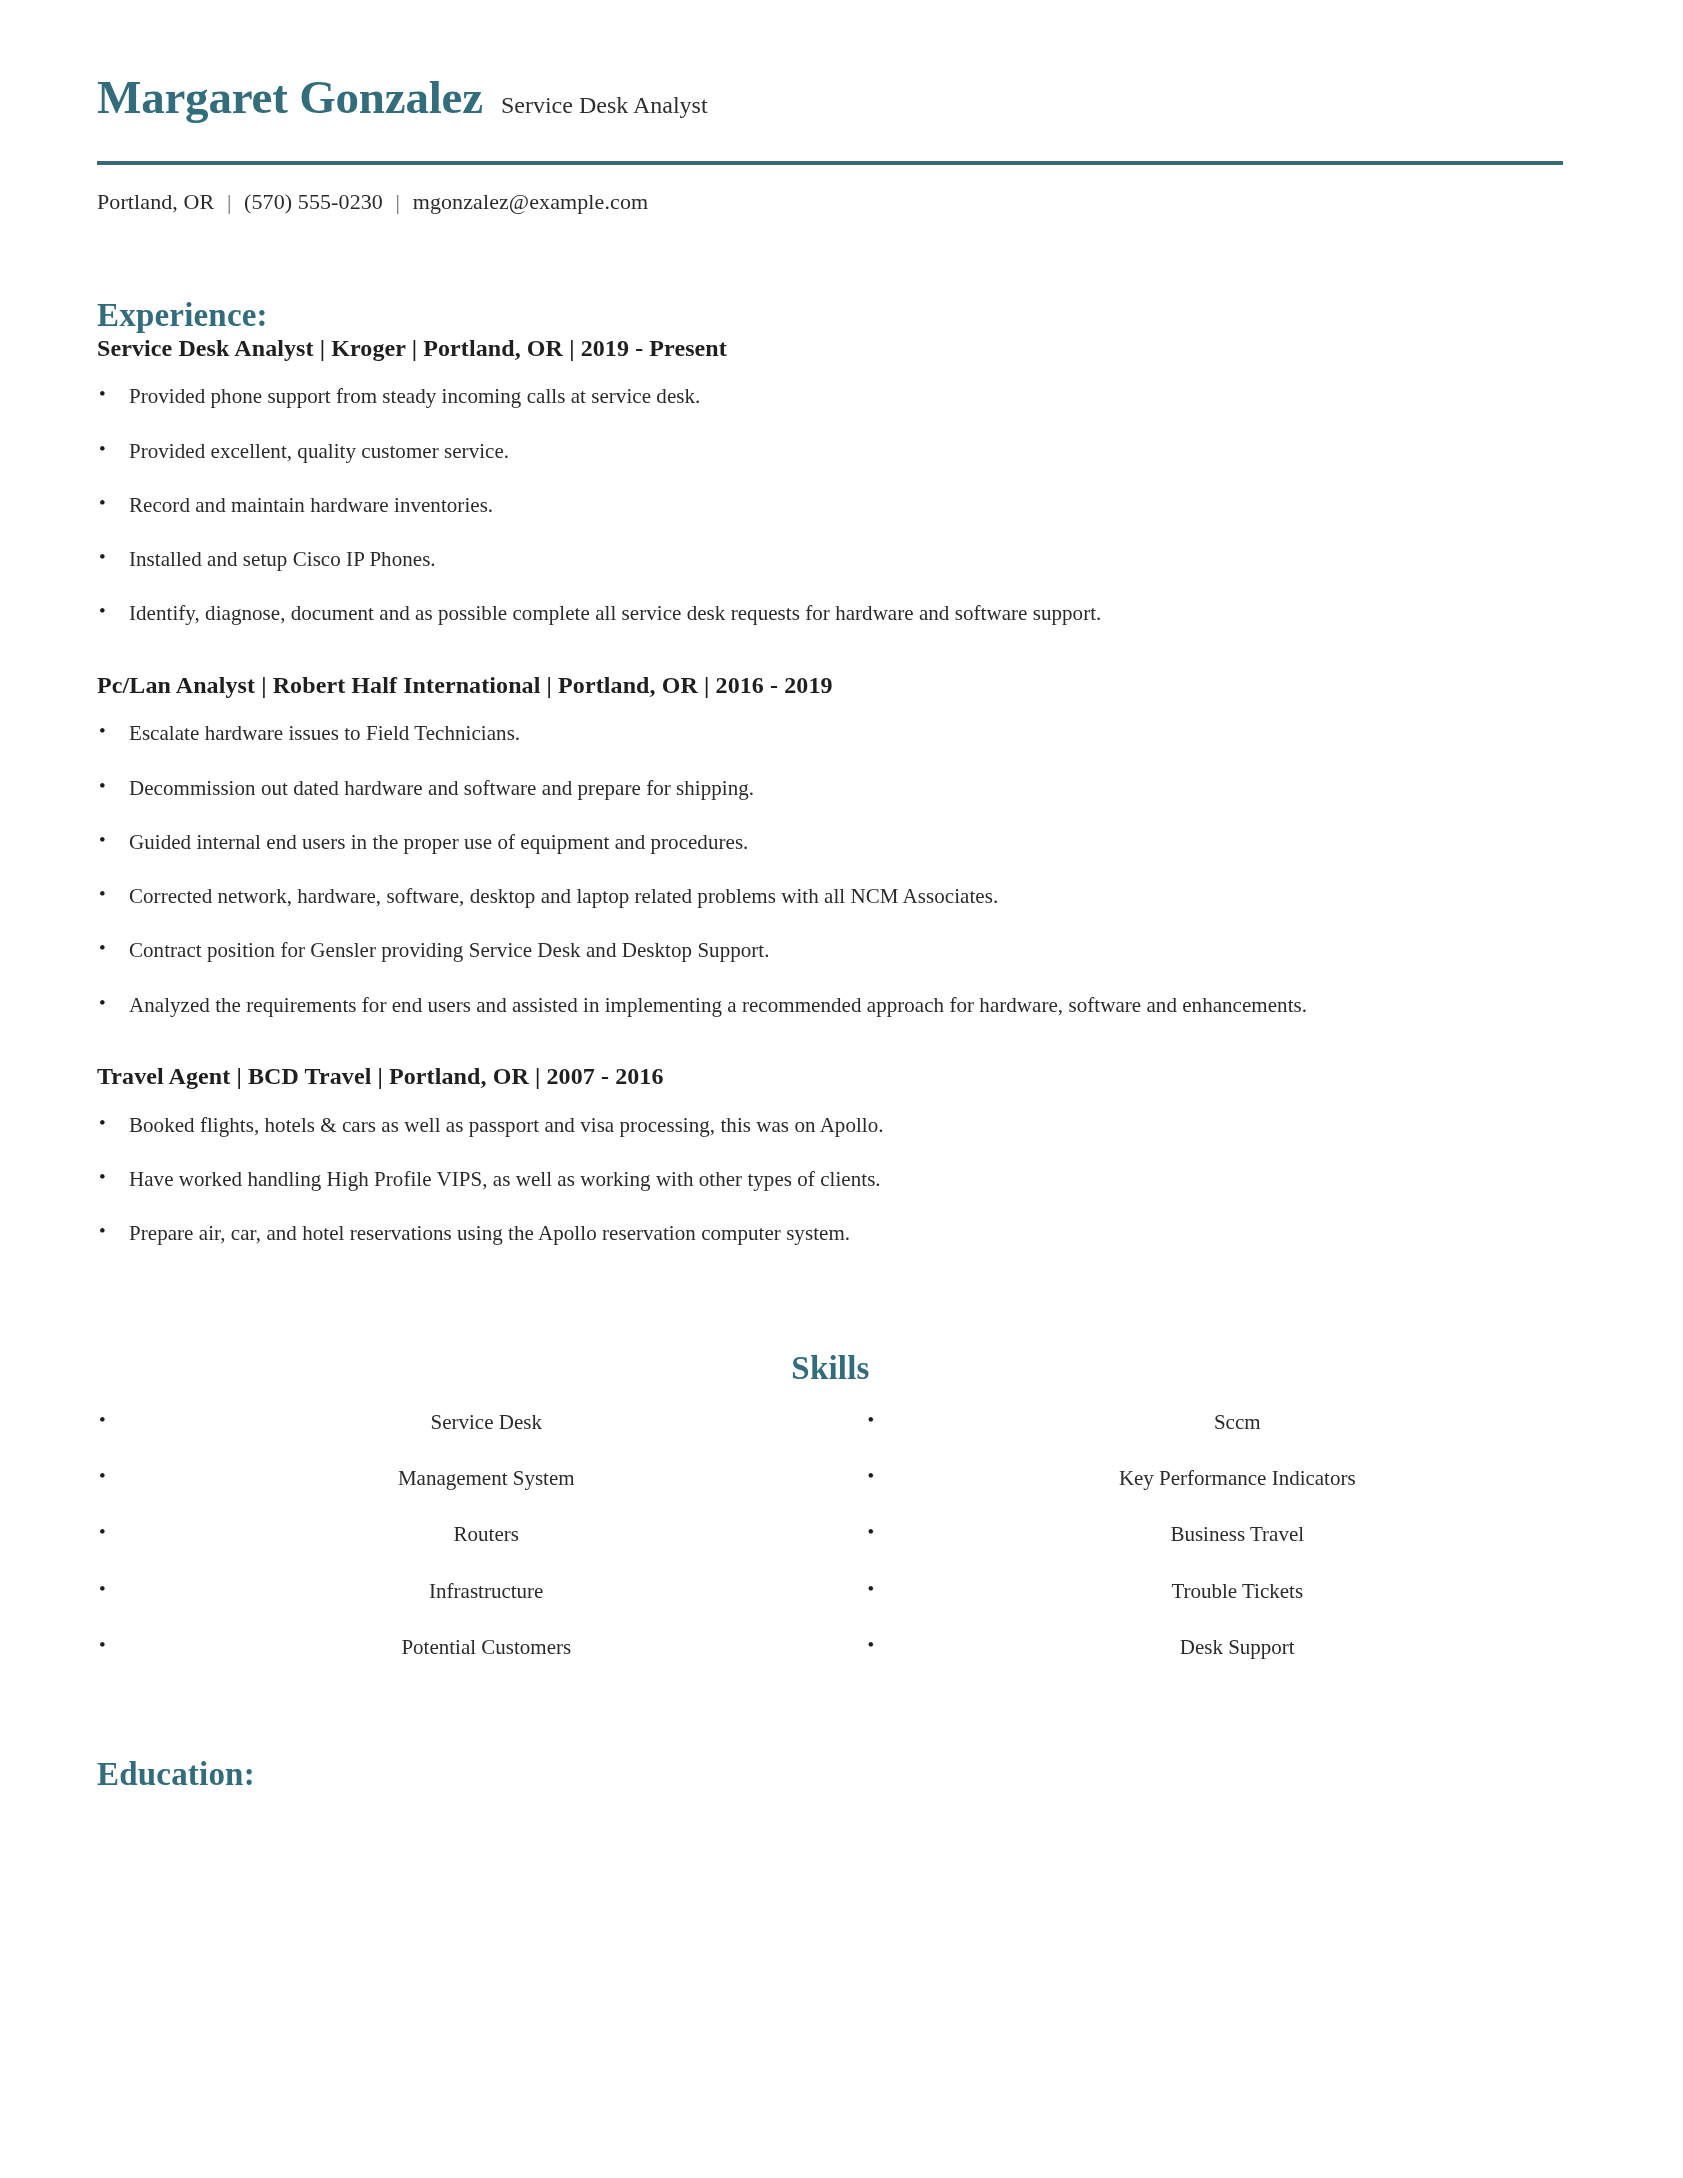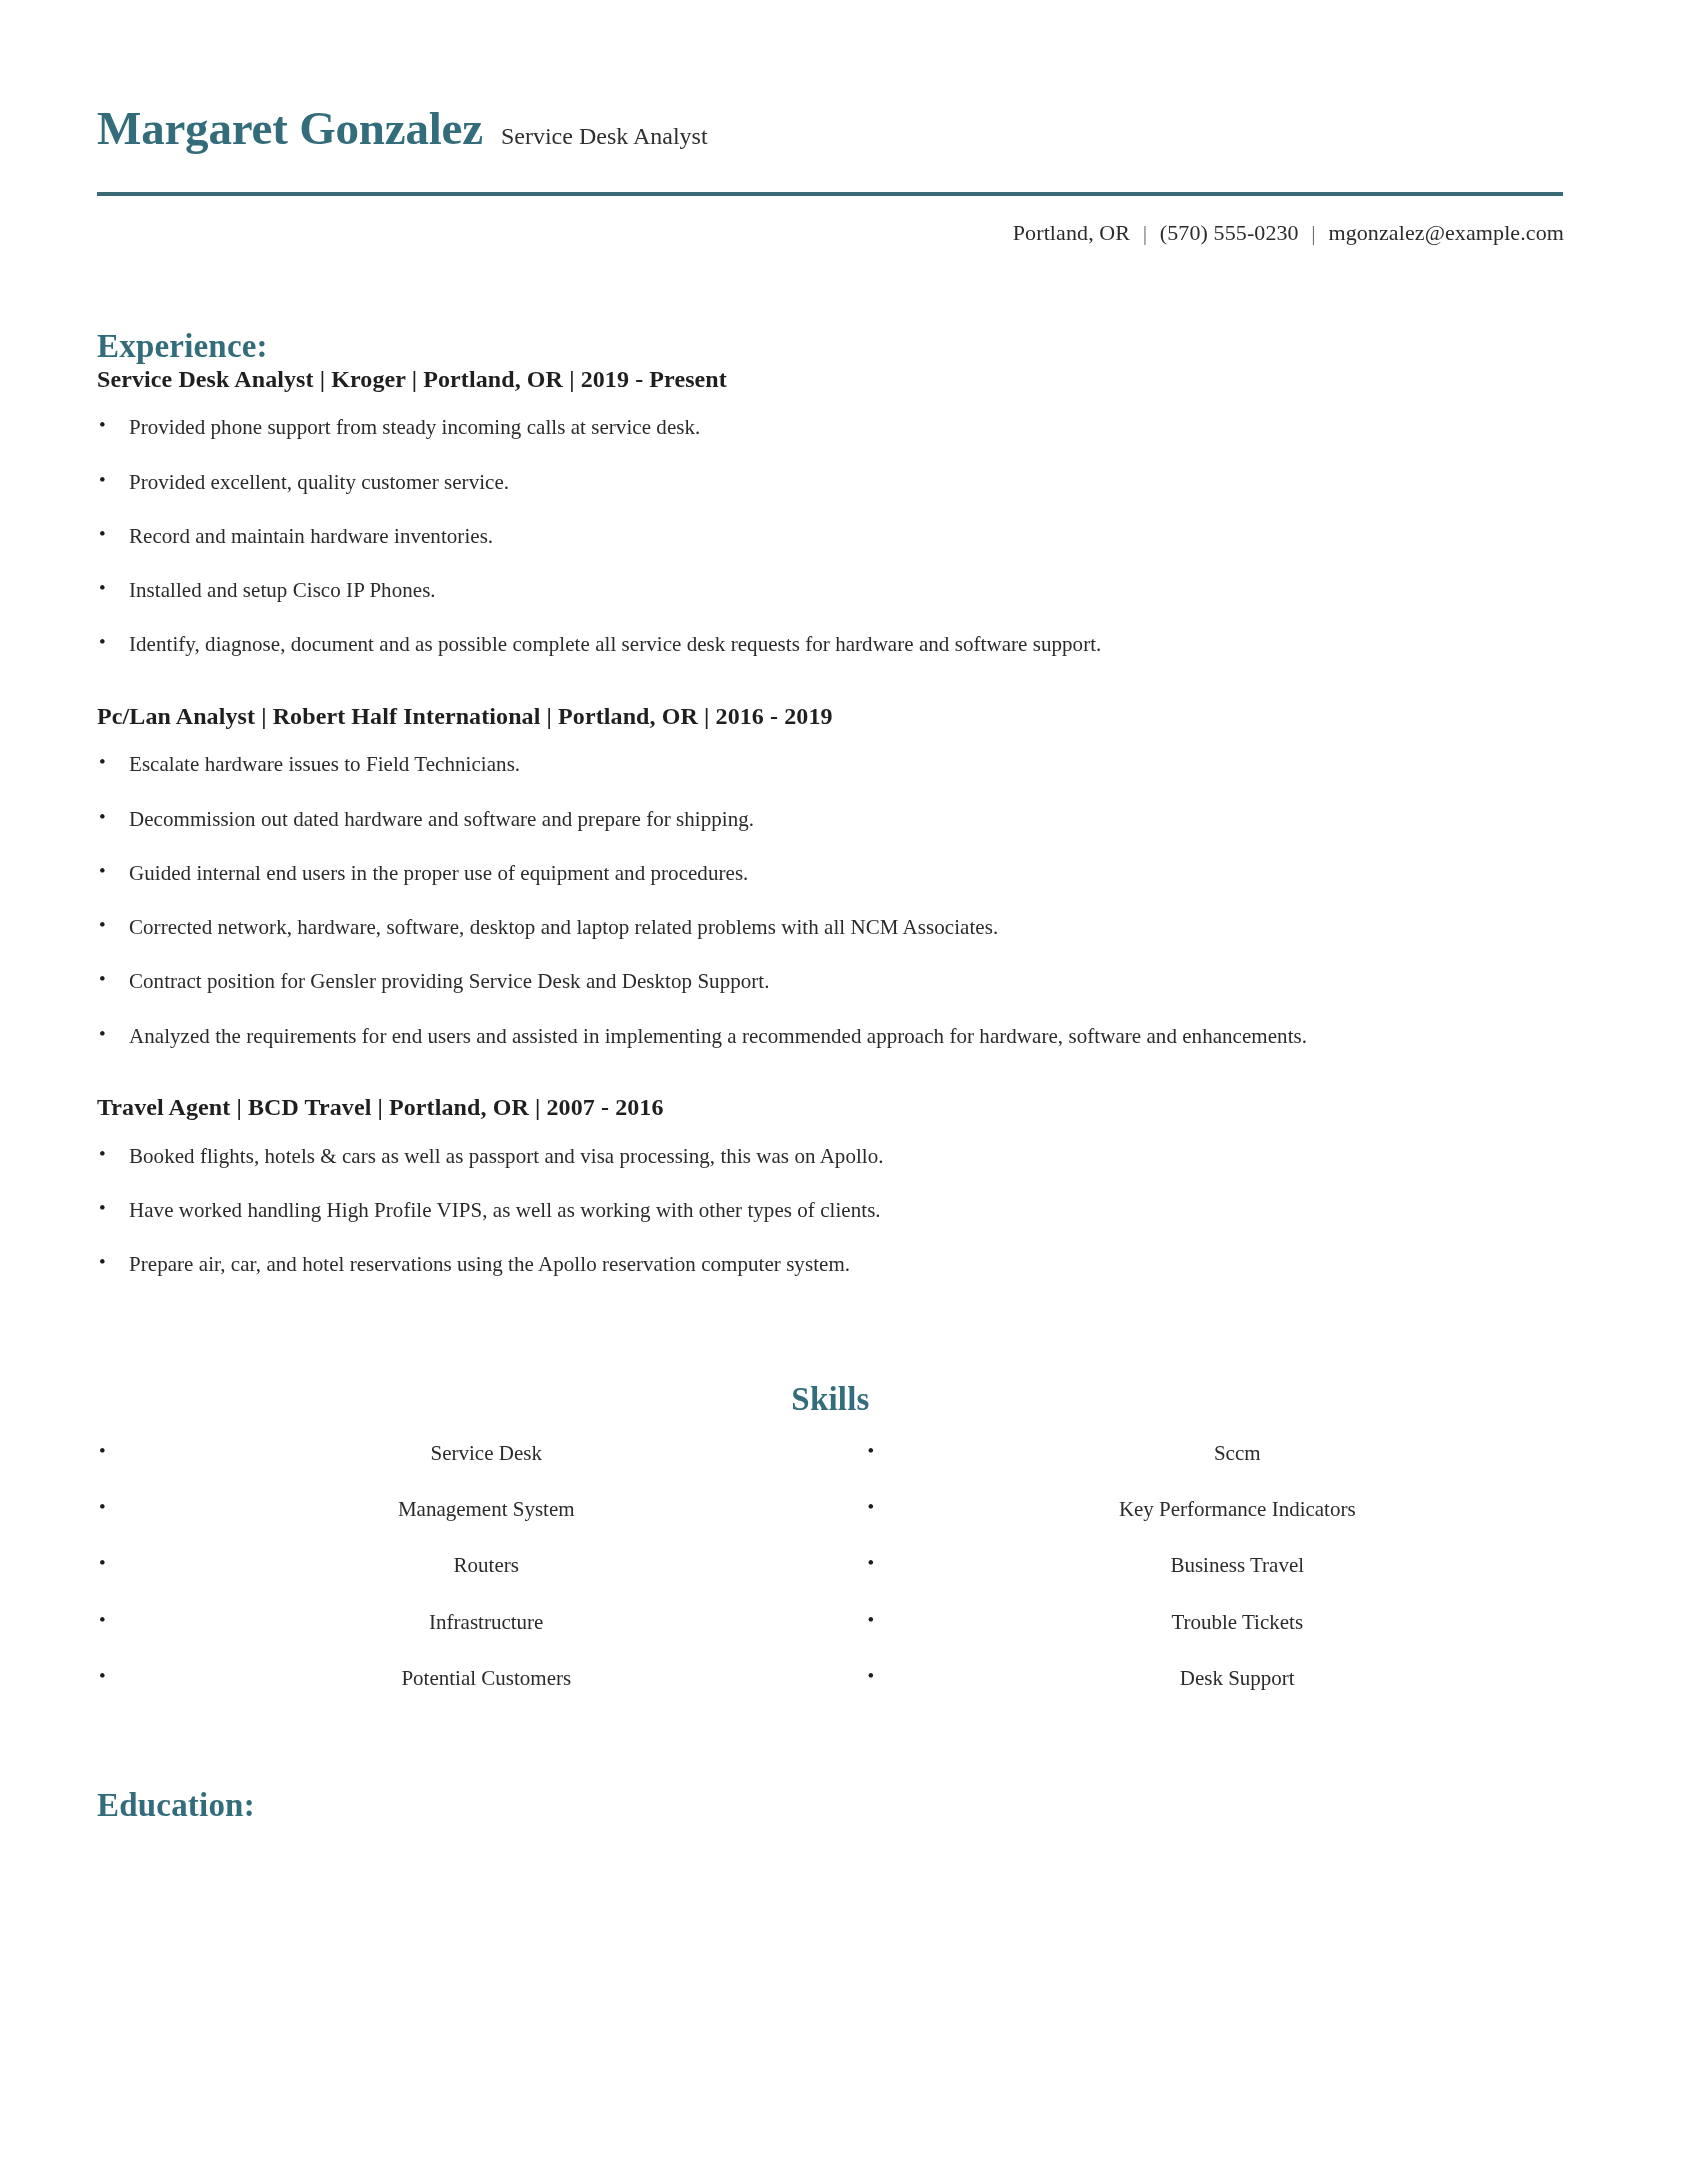--- a/index.html
+++ b/index.html
@@ -28,21 +28,21 @@
 
   .content {
     position: absolute;
     left: 97px;
     top: 0;
     width: 1467px;
   }
 
   
   .header {
-    padding-top: 104px;
+    padding-top: 73px;
     display: flex;
     align-items: baseline;
     flex-wrap: nowrap;
   }
   .name {
     font-size: 47px;
     font-weight: bold;
     color: #336d7b;
     letter-spacing: -0.2px;
     line-height: 1.05;
@@ -63,21 +63,20 @@
     height: 4px;
     background: #3a6a74;
   }
 
   .contact {
     margin-top: 24px;
     font-size: 22px;
     color: #2b2b2b;
     letter-spacing: 0.1px;
     white-space: nowrap;
-    text-align: right;
   }
   .contact .sep {
     color: #6f6f6f;
     padding: 0 7px;
   }
 
   
   .section {
     margin-top: 0;
   }

